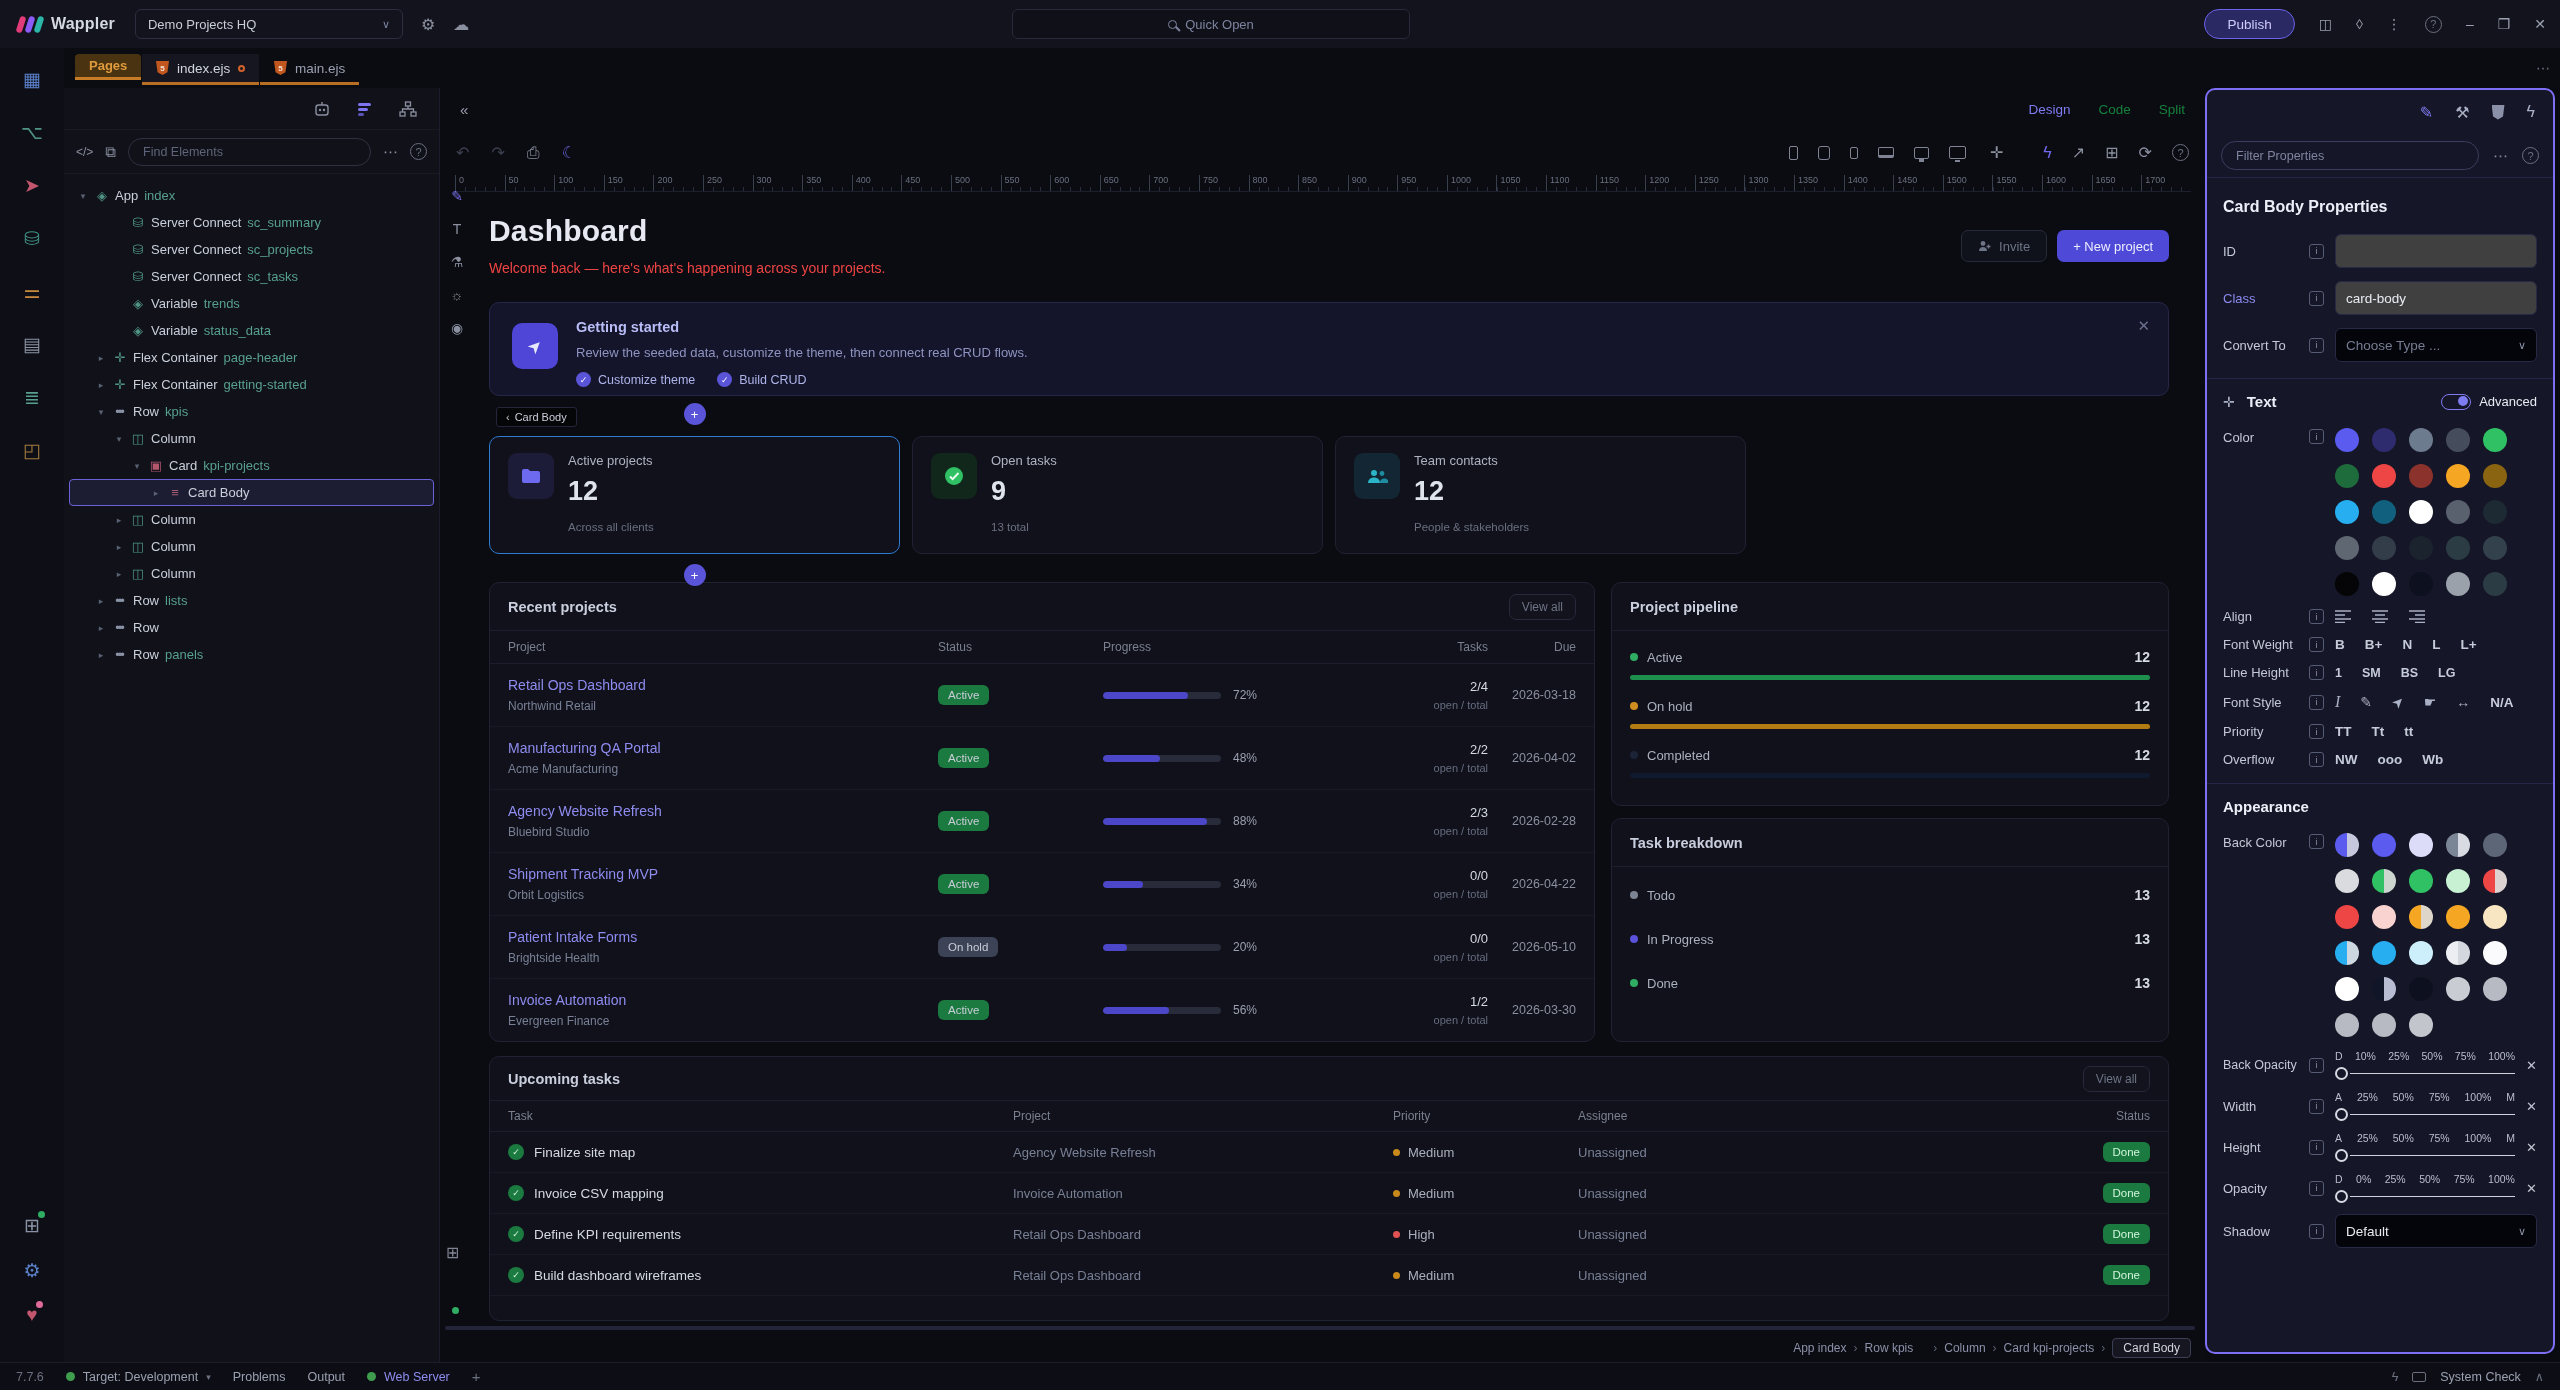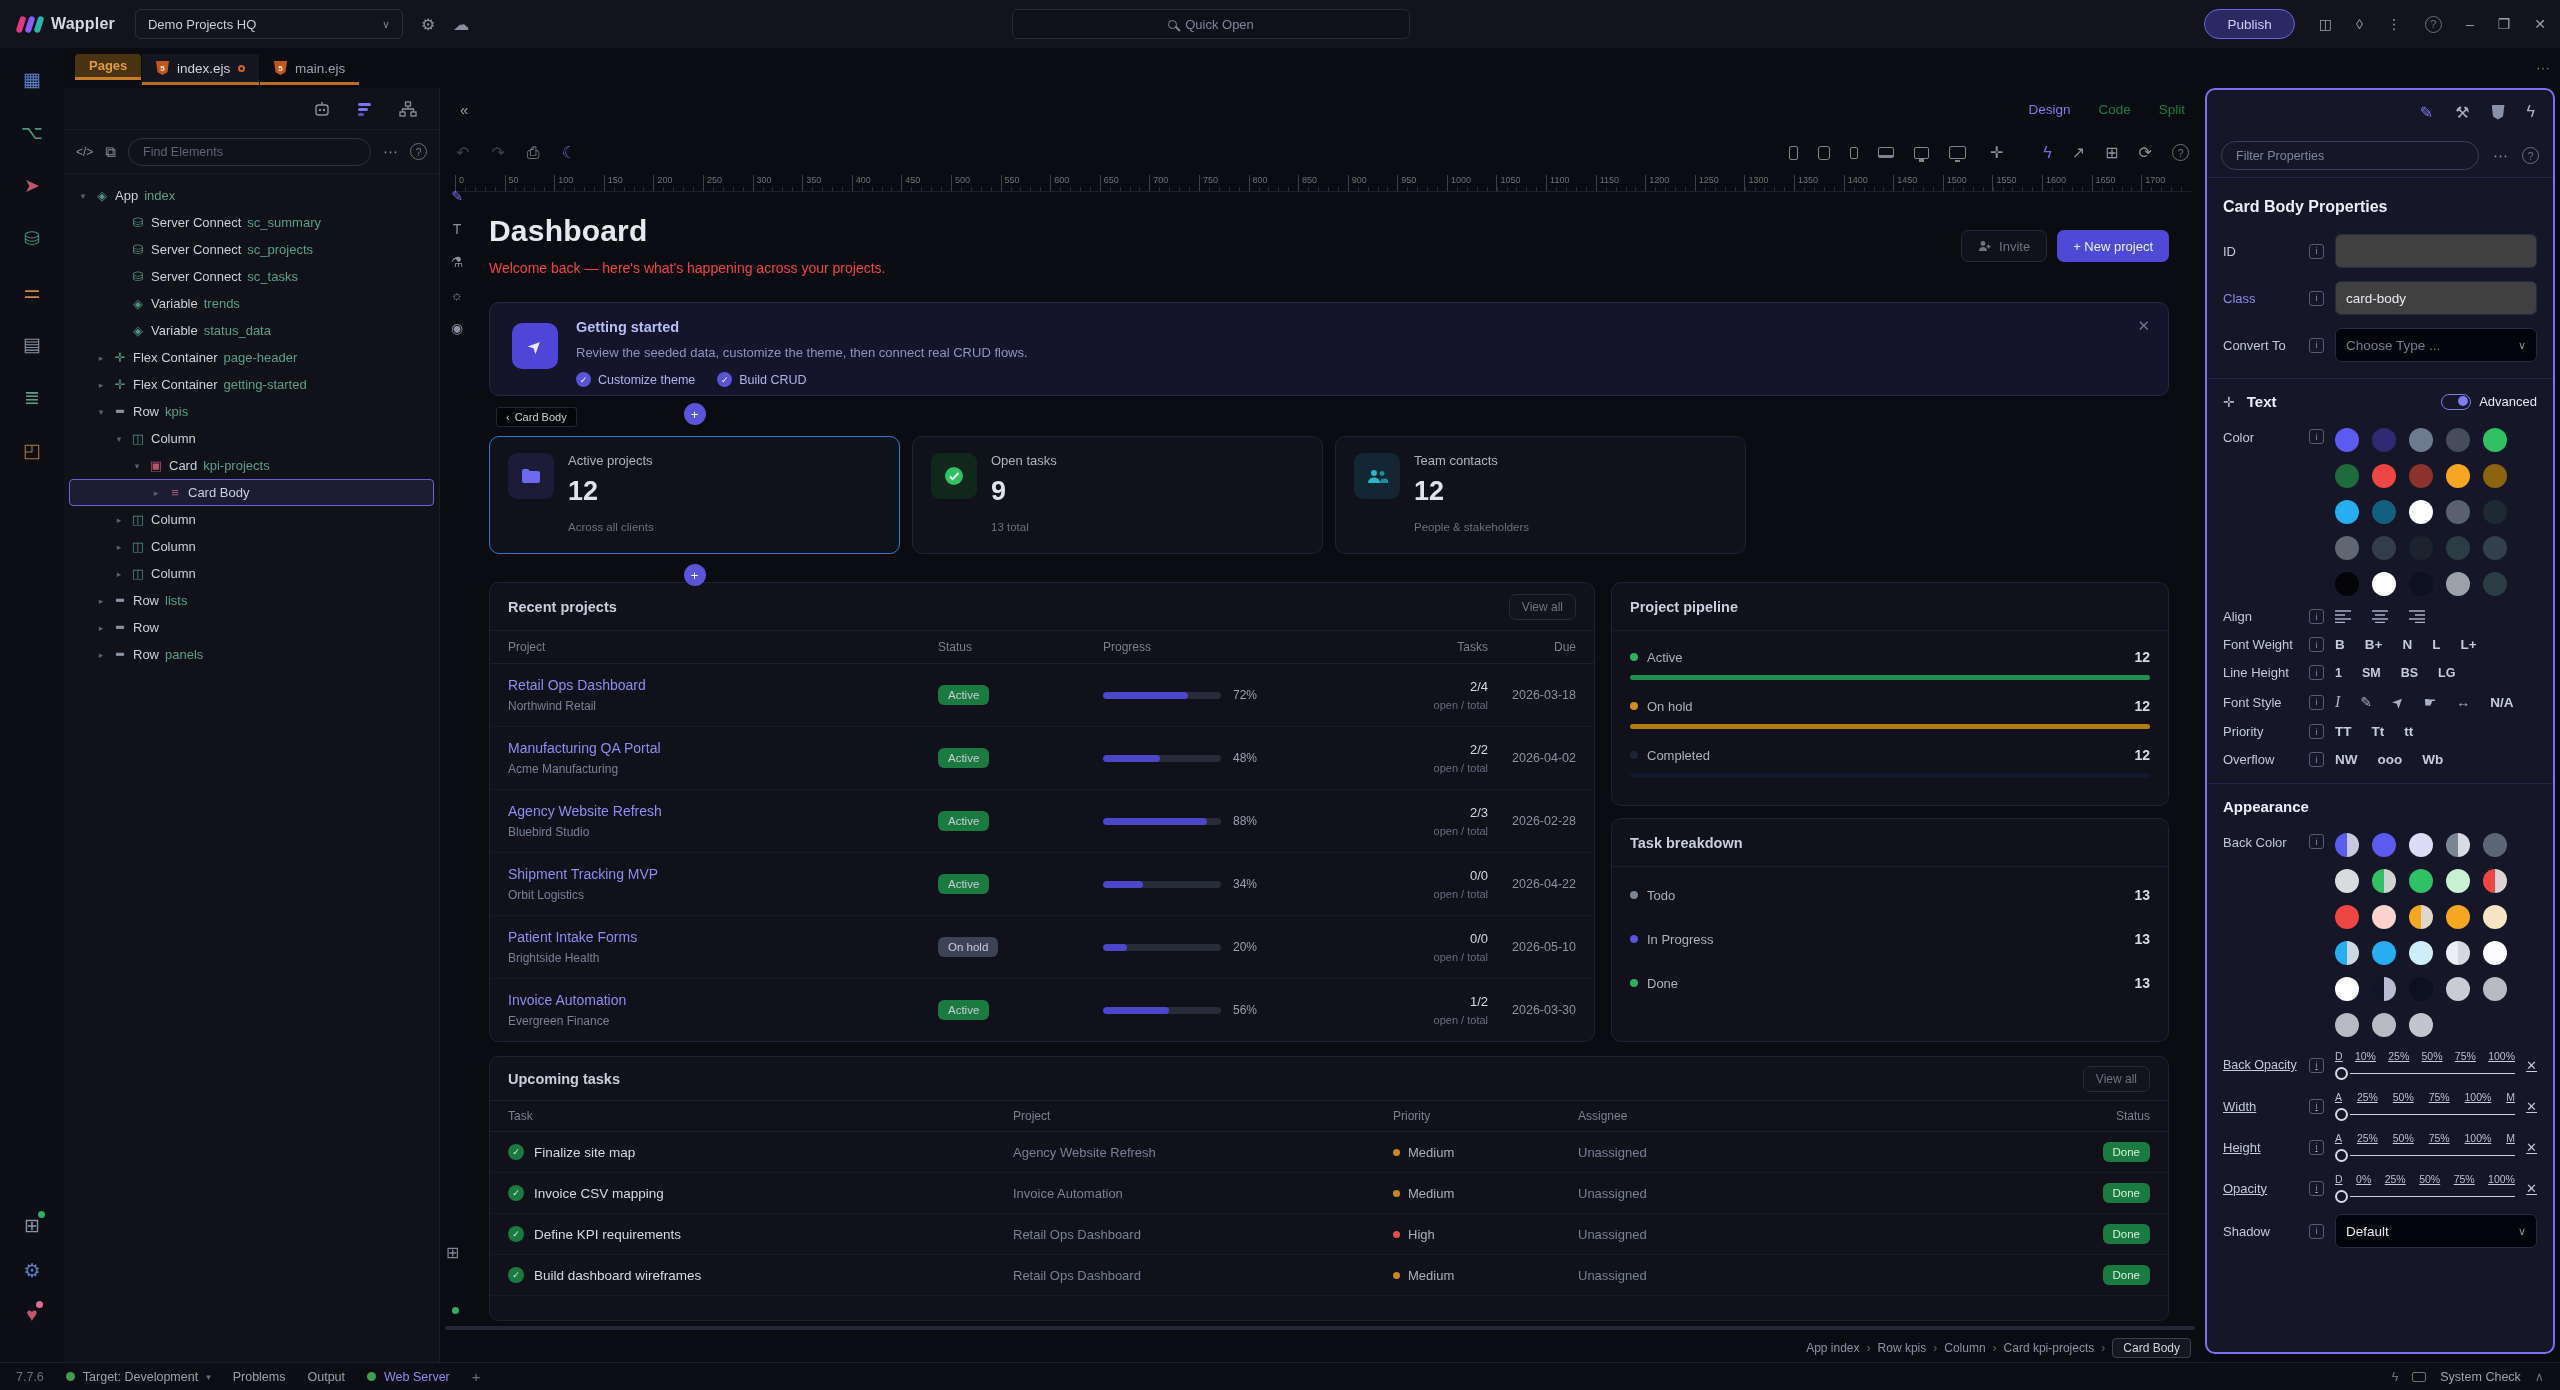--- a/index.html
+++ b/index.html
@@ -190,21 +190,21 @@
   .sw { width:24px; height:24px; border-radius:50%; }
   .opt-row { display:flex; align-items:center; gap:20px; font-size:13.5px; color:#c5cbd8; font-weight:bold; }
   .align-svg { display:inline-block; }
   .fs-ic { font-size:14px; color:#aab0c5; font-weight:normal; }
   .slider-block { padding-right:2px; }
   .scale { display:flex; justify-content:space-between; font-size:10.5px; color:#b9bfce; margin-bottom:5px; }
   .slider { display:flex; align-items:center; }
   .knob { width:13px; height:13px; border:2px solid #d6d9e2; border-radius:50%; flex:none; }
   .track { flex:1; height:1.5px; background:#cfd3dd; margin-left:2px; }
   .xbtn { color:#c0c5d2; font-size:13px; text-align:right; }
-  .prow.slid { grid-template-columns:86px 26px 1fr 20px; margin-bottom:11px;text-decoration:underline; }
+  .prow.slid { grid-template-columns:86px 26px 1fr 20px; margin-bottom:11px; }
 
   
   .statusbar { position:absolute; left:0; top:1362px; width:2560px; height:28px; background:#0d0e15; border-top:1px solid #1b1d2a; display:flex; align-items:center; justify-content:space-between; padding:0 16px; font-size:12.5px; }
   .sb-left { display:flex; align-items:center; gap:22px; color:#9aa0b0; }
   .gdot { width:9px; height:9px; border-radius:50%; background:#3f9d4e; display:inline-block; }
   .sb-group { display:flex; align-items:center; gap:8px; }
   .sb-ver { color:#6a7080; }
   .sb-ws { color:#8d8bef; }
   .sb-right { display:flex; align-items:center; gap:14px; color:#9aa0b0; }
   .sb-mon { width:14px; height:10px; border:1.5px solid #6a7080; border-radius:2px; }
@@ -928,21 +928,21 @@
 
     <div class="hscroll"></div>
     <div class="crumbbar">
       <span style="display:flex;gap:7px;align-items:center;">
 
           <span style="display:flex;gap:7px;align-items:center;">
             <span>App index</span>
             <span class="crumb-sep">›</span>
           </span>
 
-          <span style="display:flex;gap:7px;align-items:center;">
+          <span style="display:flex;gap:20px;align-items:center;">
             <span>Row kpis</span>
             <span class="crumb-sep">›</span>
           </span>
 
           <span style="display:flex;gap:7px;align-items:center;">
             <span>Column</span>
             <span class="crumb-sep">›</span>
           </span>
 
           <span style="display:flex;gap:7px;align-items:center;">

